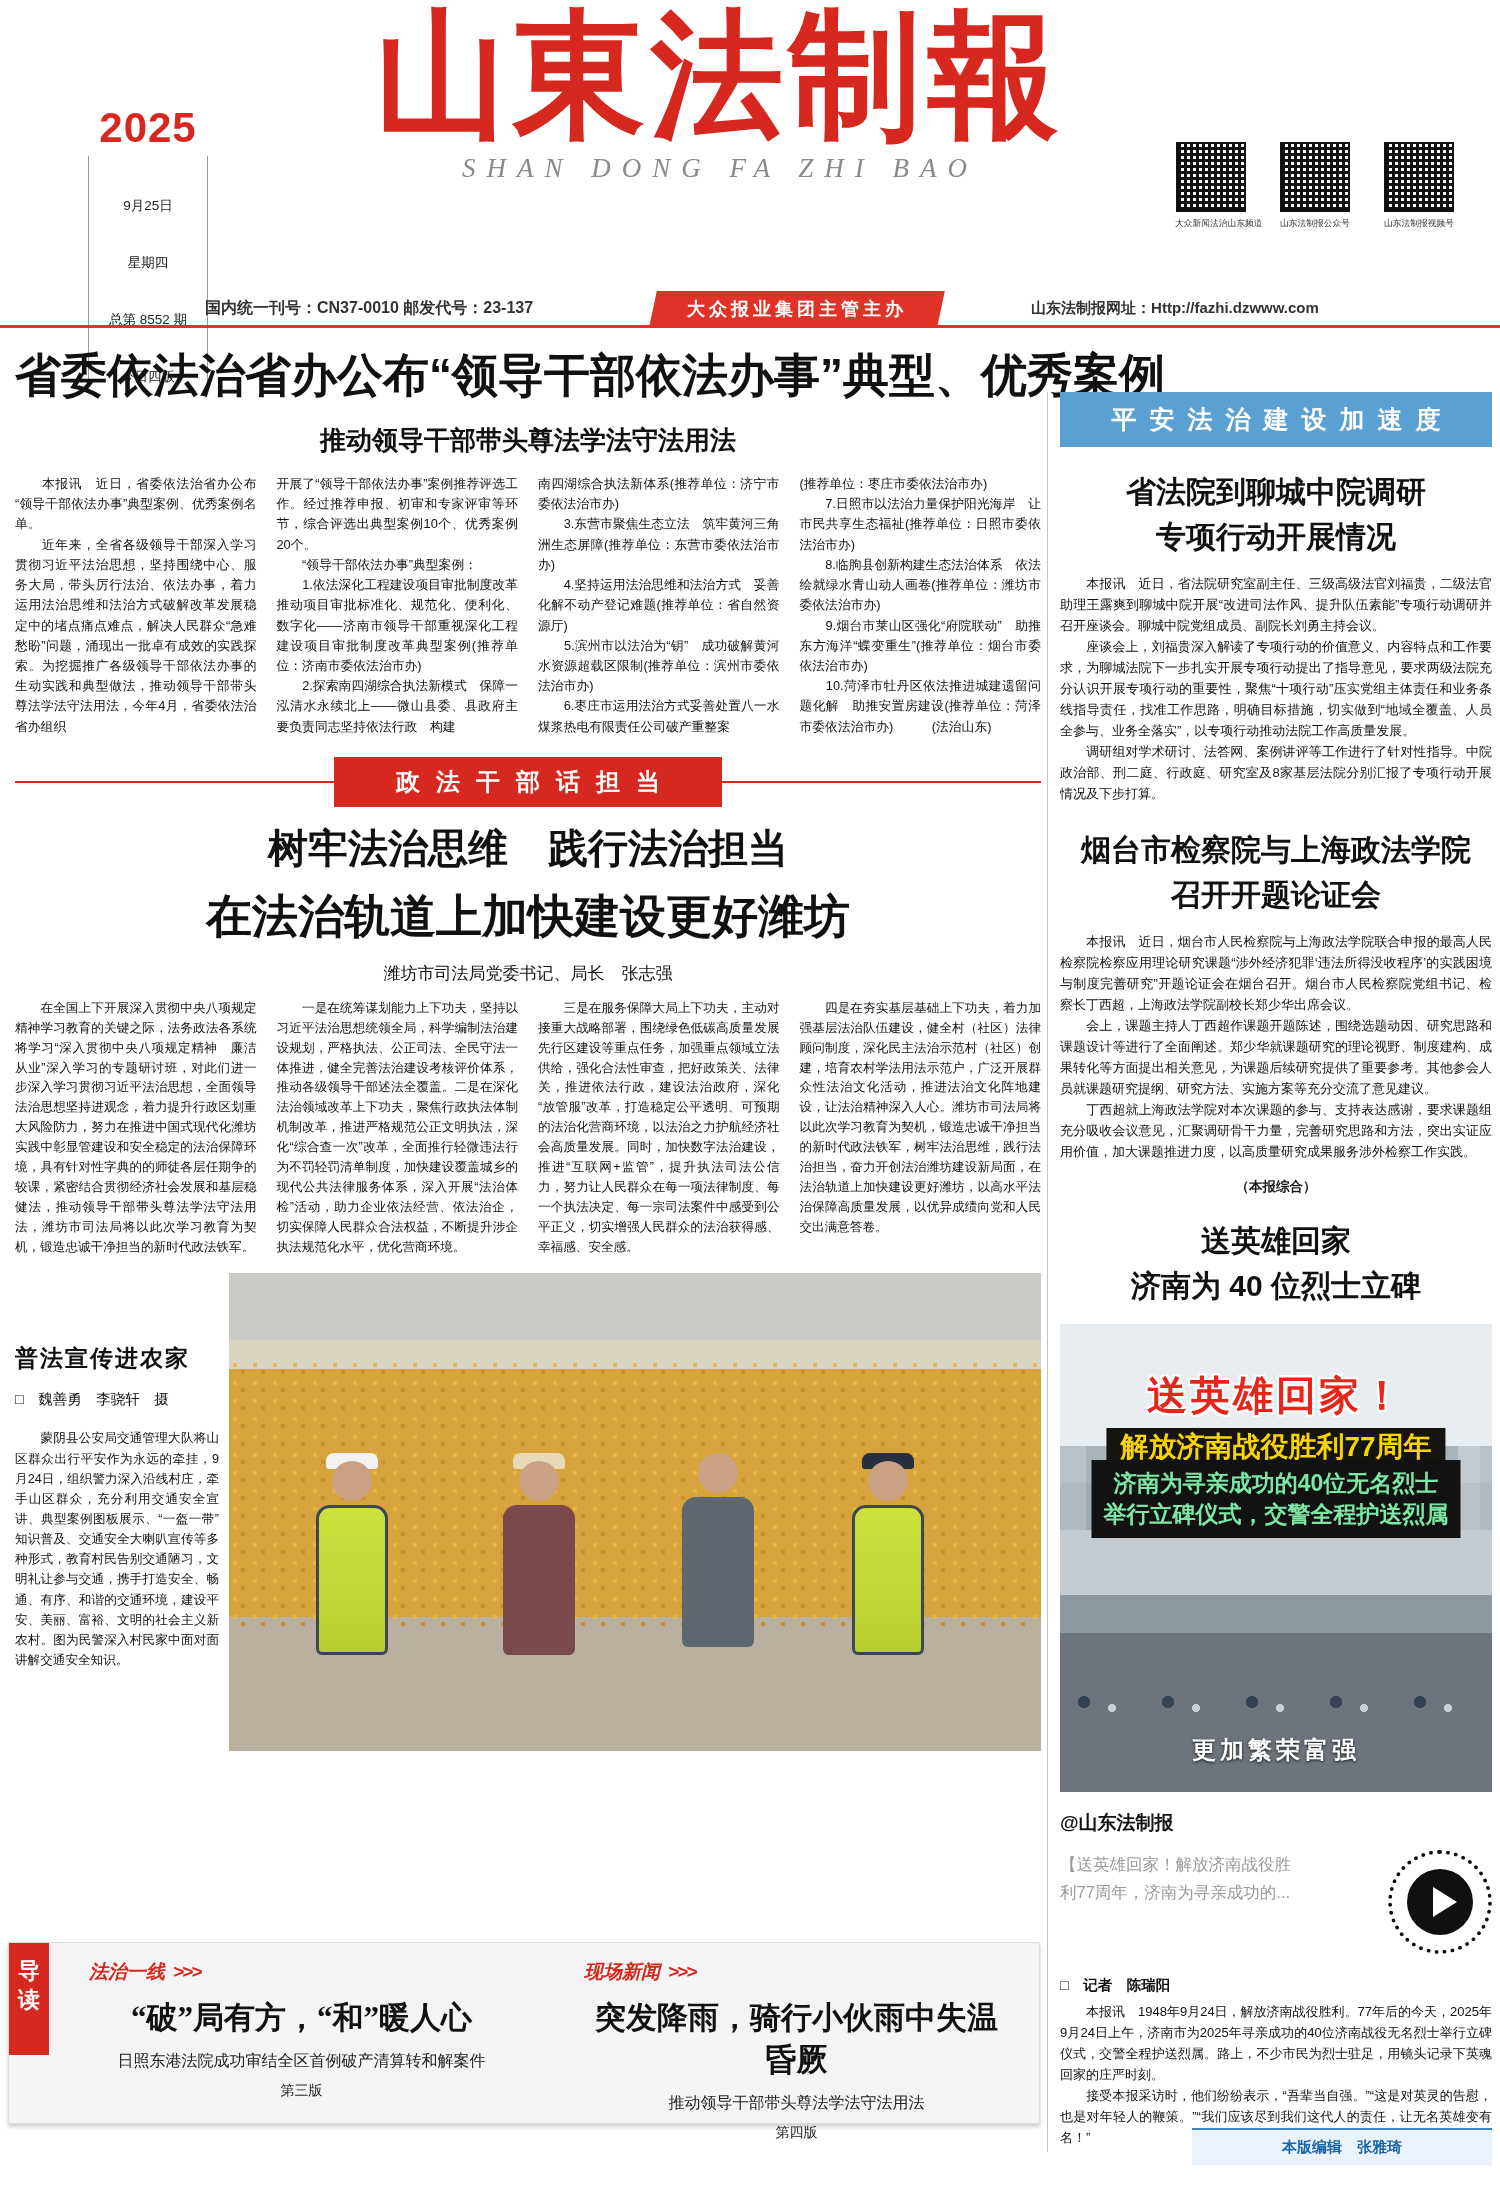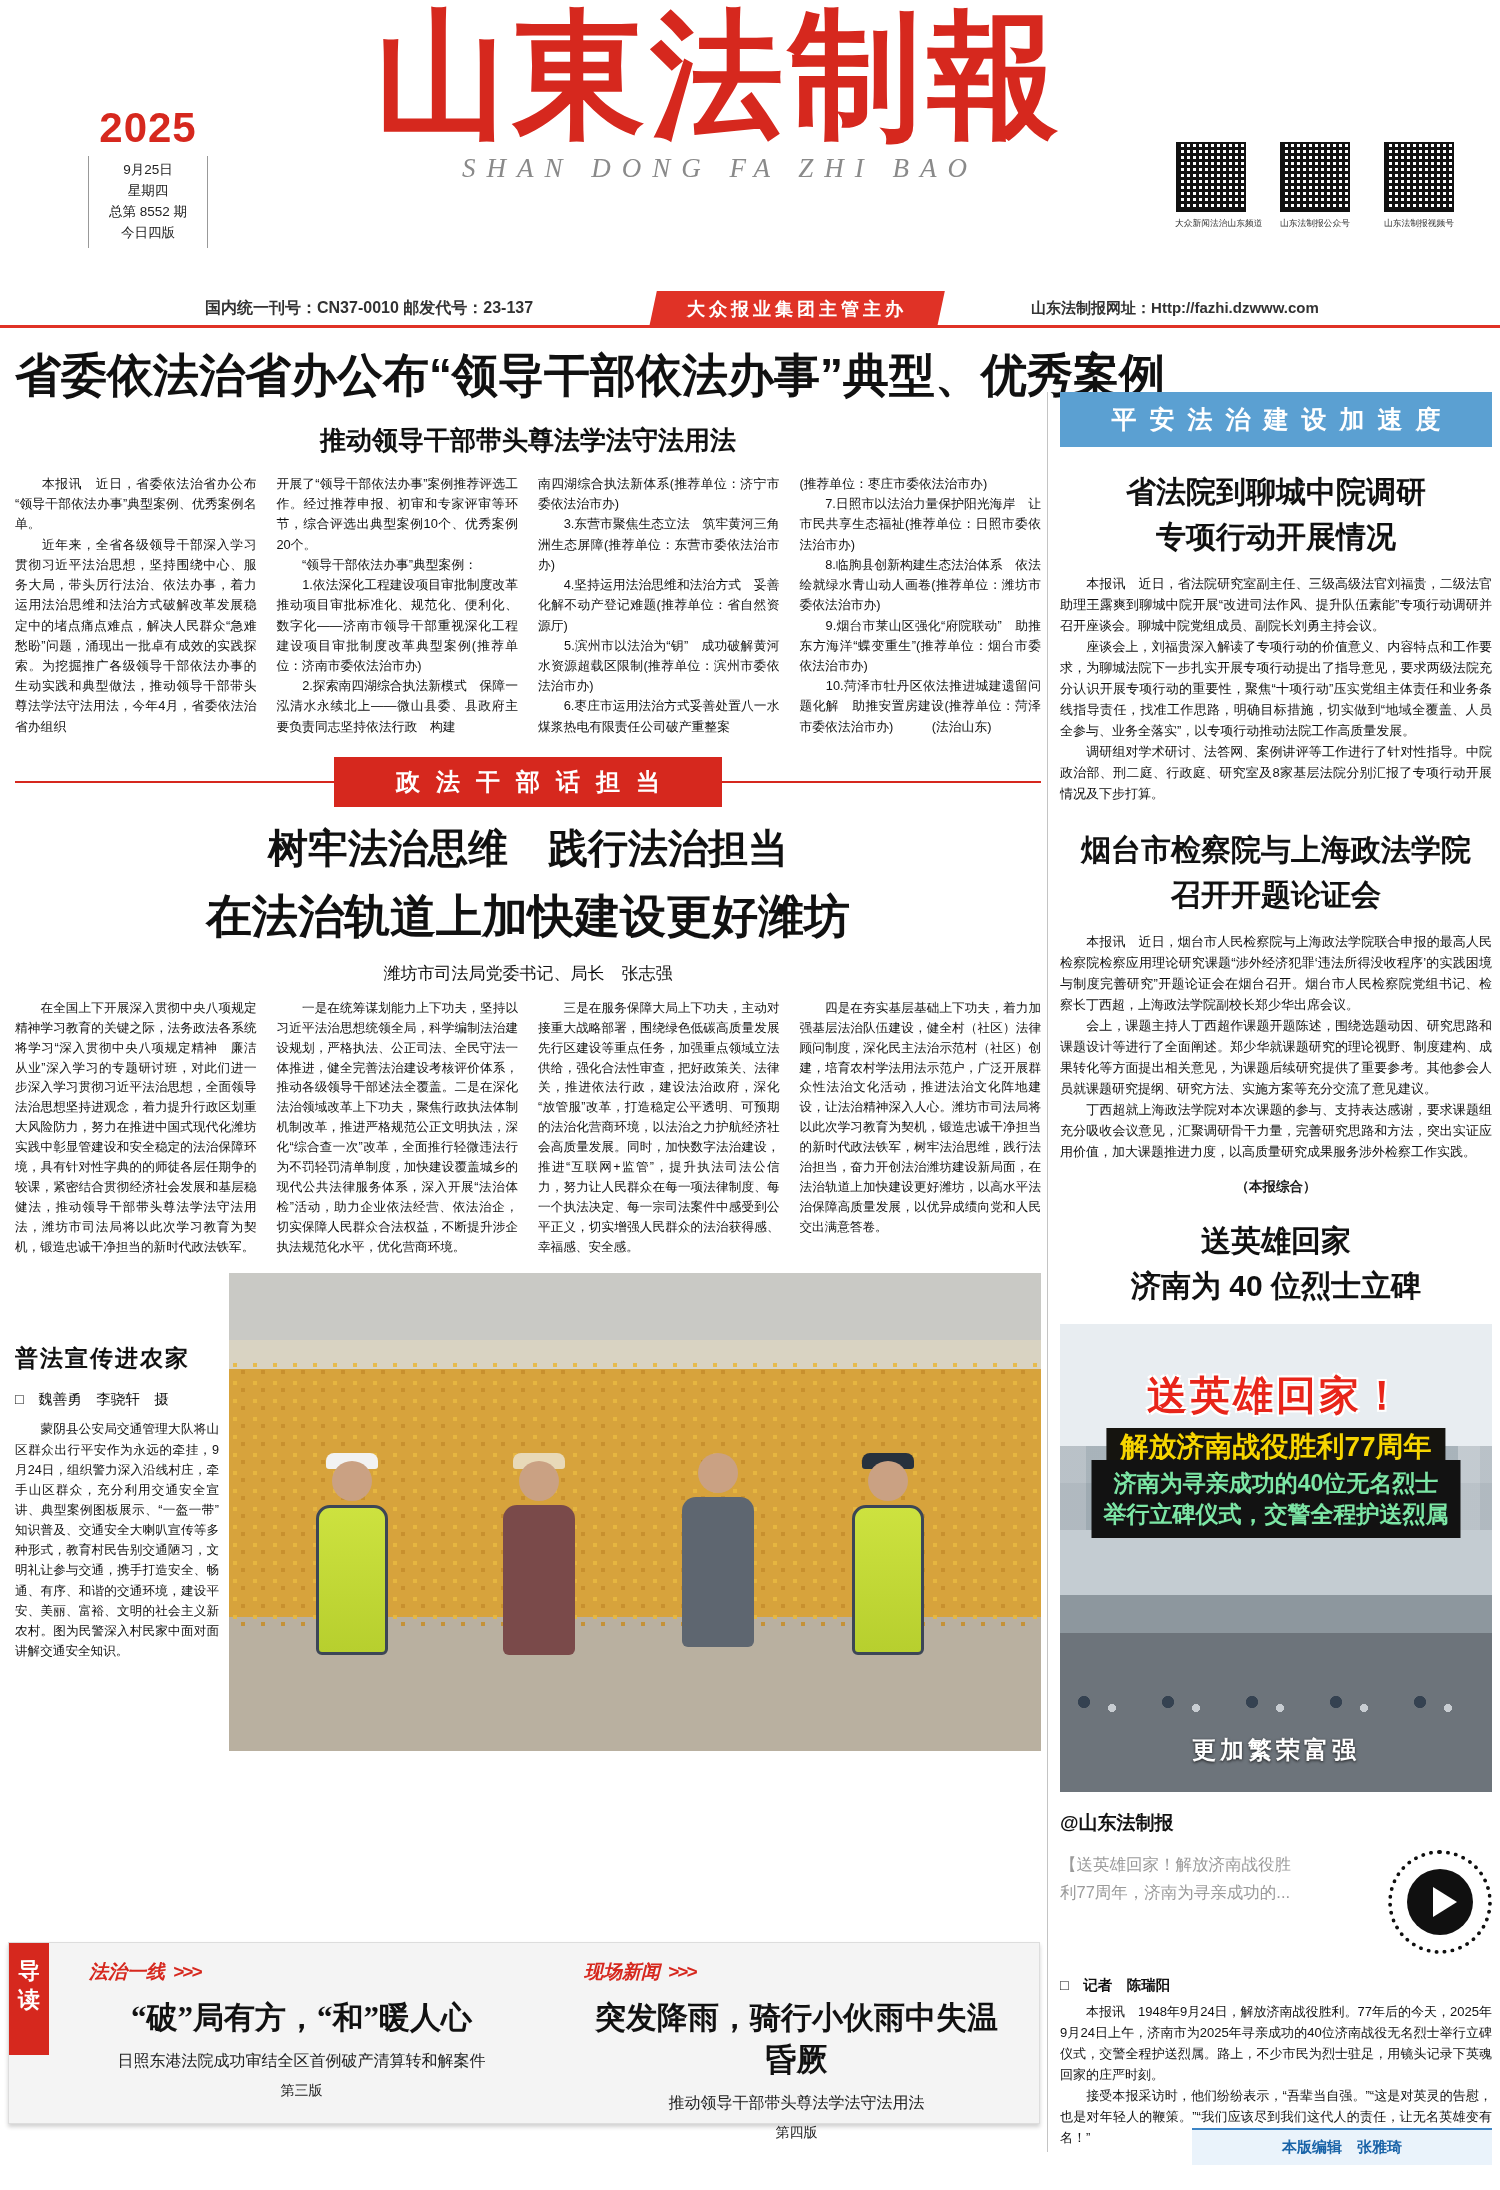--- a/index.html
+++ b/index.html
@@ -5,21 +5,21 @@
   * { margin:0; padding:0; box-sizing:border-box; }
   html,body { background:#ffffff; }
   body { font-family:"Liberation Sans", sans-serif; color:#1a1a1a; }
   .page { position:relative; width:1500px; height:2190px; background:#fff; overflow:hidden; }
 
   
   .header { position:absolute; left:0; top:0; width:1500px; height:292px; }
   .datebox { position:absolute; left:88px; top:104px; width:120px; text-align:center; }
   .datebox .year { color:#d6281e; font-size:42px; font-weight:900; letter-spacing:1px; }
   .datebox .lines { margin-top:4px; border-left:1px solid #999; border-right:1px solid #999; padding:4px 6px; }
-  .datebox .lines div { font-size:13.5px; line-height:1.55; color:#222; white-space:nowrap; }
+  .datebox .lines div { font-size:13.5px; line-height:1.55; color:#222; white-space:nowrap;margin-top:36px; }
   .masthead { position:absolute; left:330px; top:8px; width:780px; text-align:center; }
   .masthead .cn { font-family:"Liberation Serif", serif; font-weight:900; color:#d6281e; font-size:132px; line-height:1.05; letter-spacing:6px; transform:scaleY(1.05); }
   .masthead .py { margin-top:6px; font-family:"Liberation Serif", serif; color:#8a8a8a; font-size:27px; letter-spacing:11px; font-style:italic; }
   .qrs { position:absolute; right:42px; top:142px; display:flex; gap:26px; }
   .qr-item { width:78px; text-align:center; }
   .qr { width:70px; height:70px; margin:0 auto; border:2px solid #111; background-image:
         repeating-linear-gradient(0deg,#111 0 3px,rgba(0,0,0,0) 3px 6px),
         repeating-linear-gradient(90deg,#111 0 3px,#fff 3px 6px); }
   .qr-cap { margin-top:5px; font-size:9.5px; color:#333; white-space:nowrap; transform:scale(.92); }
 
@@ -43,21 +43,21 @@
   .feature-title1 { text-align:center; font-family:"Liberation Serif", serif; font-weight:900; font-size:40px; color:#111; margin-top:10px; }
   .feature-title2 { text-align:center; font-family:"Liberation Serif", serif; font-weight:900; font-size:46px; color:#111; margin-top:10px; }
   .feature-byline { text-align:center; font-size:17px; margin-top:14px; color:#111; }
   .feature-cols { margin-top:14px; }
   .feature-cols .col { font-size:12.6px; }
 
   .photo-row { display:flex; gap:10px; margin-top:16px; }
   .photo-caption { width:204px; padding-top:70px; }
   .photo-caption .cap-title { font-size:23px; font-weight:900; letter-spacing:2px; color:#111; }
   .photo-caption .cap-byline { margin-top:16px; font-size:14.5px; color:#111; }
-  .photo-caption .cap-body { margin-top:10px; font-size:12.6px; line-height:1.6; text-align:justify; white-space:pre-line; color:#111; }
+  .photo-caption .cap-body { margin-top:19px; font-size:12.6px; line-height:1.6; text-align:justify; white-space:pre-line; color:#111; }
   .photo { position:relative; flex:1; height:478px; overflow:hidden; background:linear-gradient(#c9c9c5 0 14%, #d9d3c2 14% 20%, #d7a33c 20% 72%, #b9b0a0 72% 100%); }
   .photo .corn { position:absolute; left:0; top:18%; width:100%; height:56%;
       background-image:radial-gradient(circle 4px at 6px 6px, #e8b941 60%, rgba(0,0,0,0) 61%), radial-gradient(circle 4px at 14px 13px, #c78f2d 60%, rgba(0,0,0,0) 61%);
       background-size:20px 18px; opacity:.9; }
   .figure { position:absolute; bottom:6%; width:84px; height:270px; }
   .figure .head { width:40px; height:40px; border-radius:50%; background:#caa183; margin:0 auto; }
   .figure .hat { width:52px; height:16px; border-radius:8px 8px 3px 3px; background:#f2f2f2; margin:0 auto -8px; }
   .figure .hat.dark { background:#27313d; }
   .figure .body { width:72px; height:150px; border-radius:14px 14px 6px 6px; margin:4px auto 0; }
   .vest { background:linear-gradient(#cde23f, #b7cf2e); border:3px solid #3c4656; }

